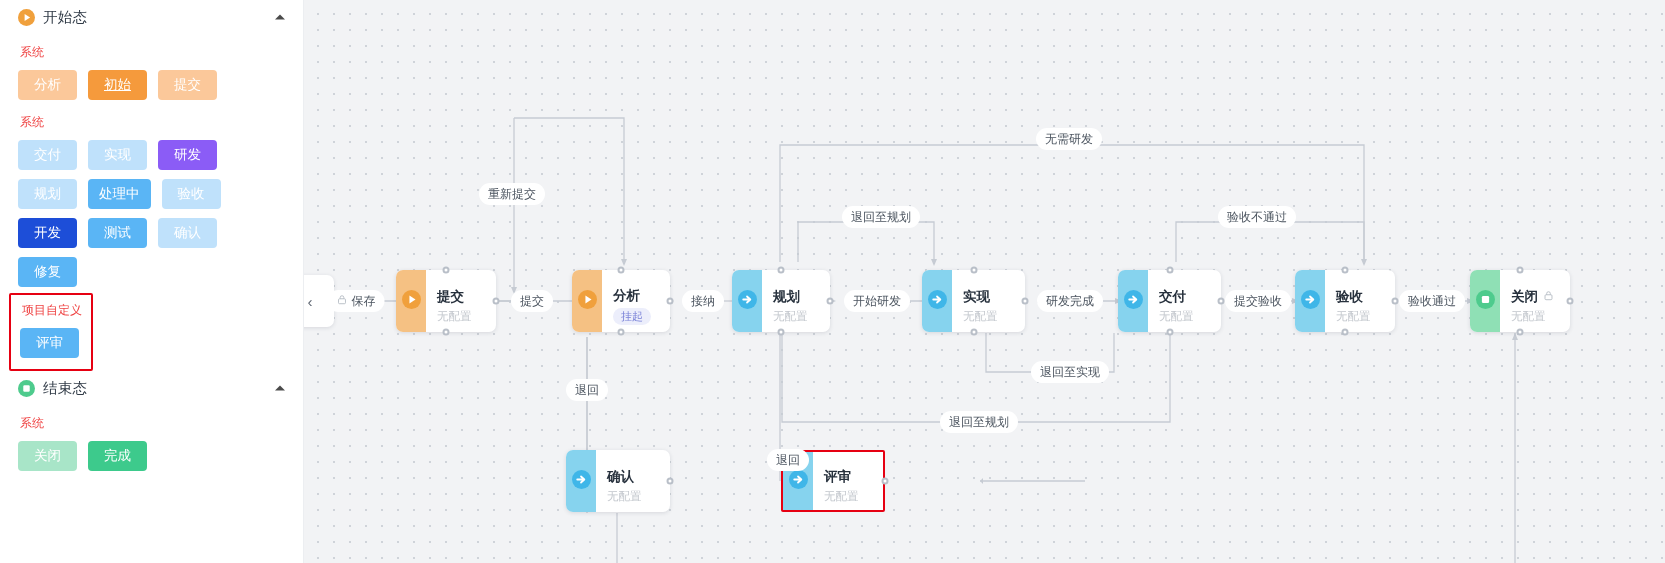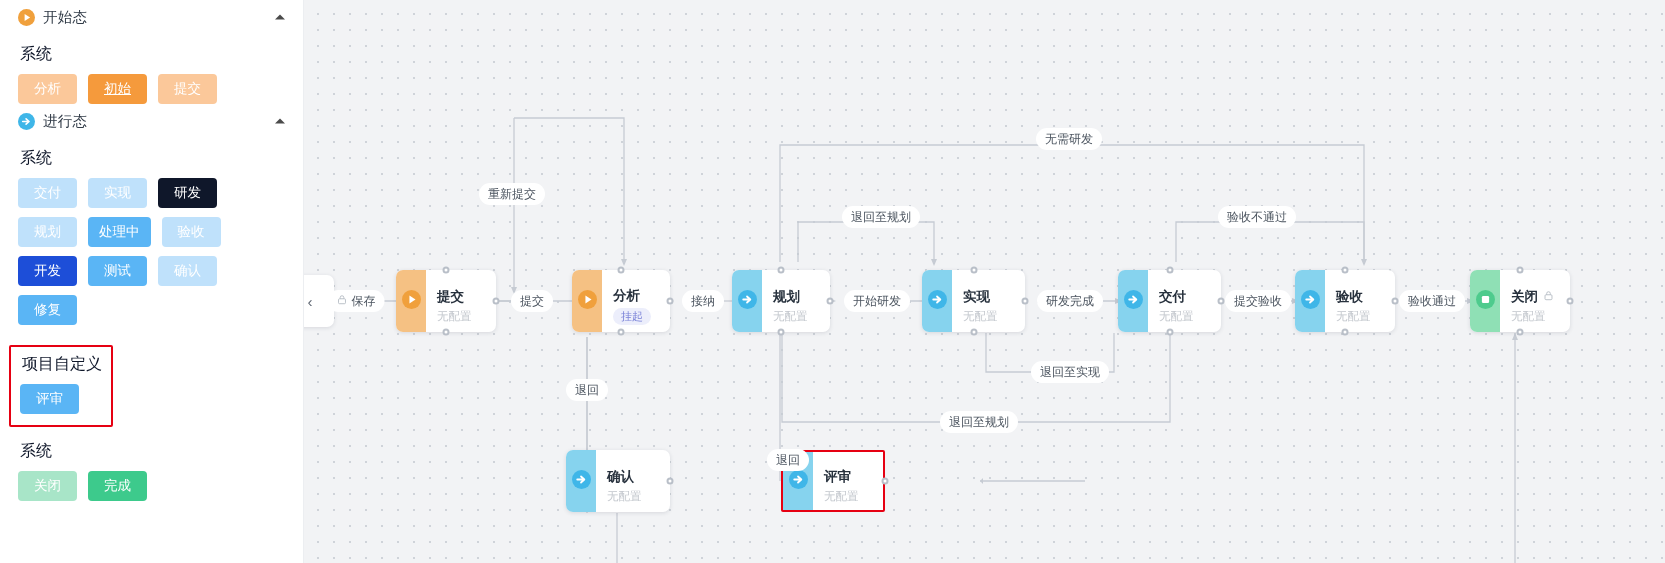--- a/index.html
+++ b/index.html
@@ -32,33 +32,33 @@
     margin-right: 8px; flex: 0 0 17px;
   }
   .grp-icon svg { display:block; }
   .grp-title { font-size: 14.5px; color: #313b47; letter-spacing: .3px; }
   .grp-caret {
     position: absolute; right: 0; top: 50%; transform: translateY(-50%);
     width: 0; height: 0; border-left: 5px solid transparent;
     border-right: 5px solid transparent; border-bottom: 5px solid #4a4a4a;
   }
   .grp-sub {
-    font-size: 16px; color: #0f172a; margin: 14px 0 9px 2px;
+    font-size: 12px; color: #ef4444; margin: 14px 0 9px 2px;
   }
   .chips { display: flex; flex-wrap: wrap; gap: 9px 11px; }
   .chip {
     min-width: 59px; height: 30px; border-radius: 4px;
     display: inline-flex; align-items: center; justify-content: center;
     font-size: 13.5px; color: #ffffff; padding: 0 11px;
     box-sizing: border-box; cursor: pointer; user-select: none;
     white-space: nowrap;
   }
   .sel-box {
     border: 2px solid #e60012; border-radius: 2px;
-    padding: 7px 9px 11px 9px; margin: 20px 0 0 -9px;
+    padding: 7px 9px 11px 9px; margin: 6px 0 0 -9px;
     display: inline-block; position: relative;
   }
   .sel-box .grp-sub { margin: 0 0 9px 2px; }
 
   
   #canvas {
     position: relative; flex: 1 1 auto; height: 563px;
     background-color: #f2f3f5;
     background-image: radial-gradient(#cfd3d9 1px, transparent 1.1px);
     background-size: 16px 16px;
@@ -130,43 +130,43 @@
             <circle cx="10" cy="10" r="10" fill="#f0a03c"></circle>
             <polygon points="7.8,5.8 14.2,10 7.8,14.2" fill="#fff"></polygon>
           </svg>
         </span>
         <span class="grp-title">开始态</span>
         <span class="grp-caret"></span>
       </div><div class="grp-sub">系统</div><div class="chips">
         <div class="chip" style="background: rgb(251, 200, 154);">分析</div>
         <div class="chip" style="background: rgb(245, 154, 60); text-decoration: underline;">初始</div>
         <div class="chip" style="background: rgb(251, 200, 154);">提交</div>
-      </div><div class="grp-head">
-        <span class="grp-icon">
-          <svg width="17" height="17" viewBox="0 0 20 20">
-            <circle cx="10" cy="10" r="10" fill="#3fb6e8"></circle>
-            <path d="M5.5 10 h6.2 M9.5 6.8 L13 10 L9.5 13.2" stroke="#fff" stroke-width="1.9" fill="none" stroke-linecap="round" stroke-linejoin="round"></path>
-          </svg>
-        </span>
-        <span class="grp-title">进行态</span>
-        <span class="grp-caret"></span>
       </div><div class="grp-sub">系统</div><div class="chips">
         <div class="chip" style="background: rgb(191, 225, 251);">交付</div>
         <div class="chip" style="background: rgb(191, 225, 251);">实现</div>
-        <div class="chip" style="background: #0f172a; text-align: center;">研发</div>
+        <div class="chip" style="background: #8b5cf6; text-align: center;">研发</div>
         <div class="chip" style="background: rgb(191, 225, 251);">规划</div>
         <div class="chip" style="background: rgb(90, 181, 245);">处理中</div>
         <div class="chip" style="background: rgb(191, 225, 251);">验收</div>
         <div class="chip" style="background: #1d4ed8;">开发</div>
         <div class="chip" style="background: rgb(90, 181, 245);">测试</div>
         <div class="chip" style="background: rgb(191, 225, 251);">确认</div>
         <div class="chip" style="background: rgb(90, 181, 245);">修复</div>
       </div><div class="sel-box"><div class="grp-sub">项目自定义</div><div class="chips">
           <div class="chip" style="background: rgb(90, 181, 245);">评审</div>
-        </div></div><div class="grp-sub">系统</div><div class="chips">
+        </div></div><div class="grp-head">
+        <span class="grp-icon">
+          <svg width="17" height="17" viewBox="0 0 20 20">
+            <circle cx="10" cy="10" r="10" fill="#4ecb8d"></circle>
+            <rect x="6.2" y="6.2" width="7.6" height="7.6" rx="1.4" fill="#fff"></rect>
+          </svg>
+        </span>
+        <span class="grp-title">结束态</span>
+        <span class="grp-caret"></span>
+      </div><div class="grp-sub">系统</div><div class="chips">
         <div class="chip" style="background: rgb(168, 229, 200);">关闭</div>
         <div class="chip" style="background: rgb(61, 202, 140);">完成</div>
       </div></div>
 
   <div id="canvas">
 
     <svg class="wires" viewBox="0 0 1361 563" preserveAspectRatio="none">
       <g fill="none" stroke="#c6cbd3" stroke-width="1.3">
 
         <path d="M 30 301 L 92 301"></path>

